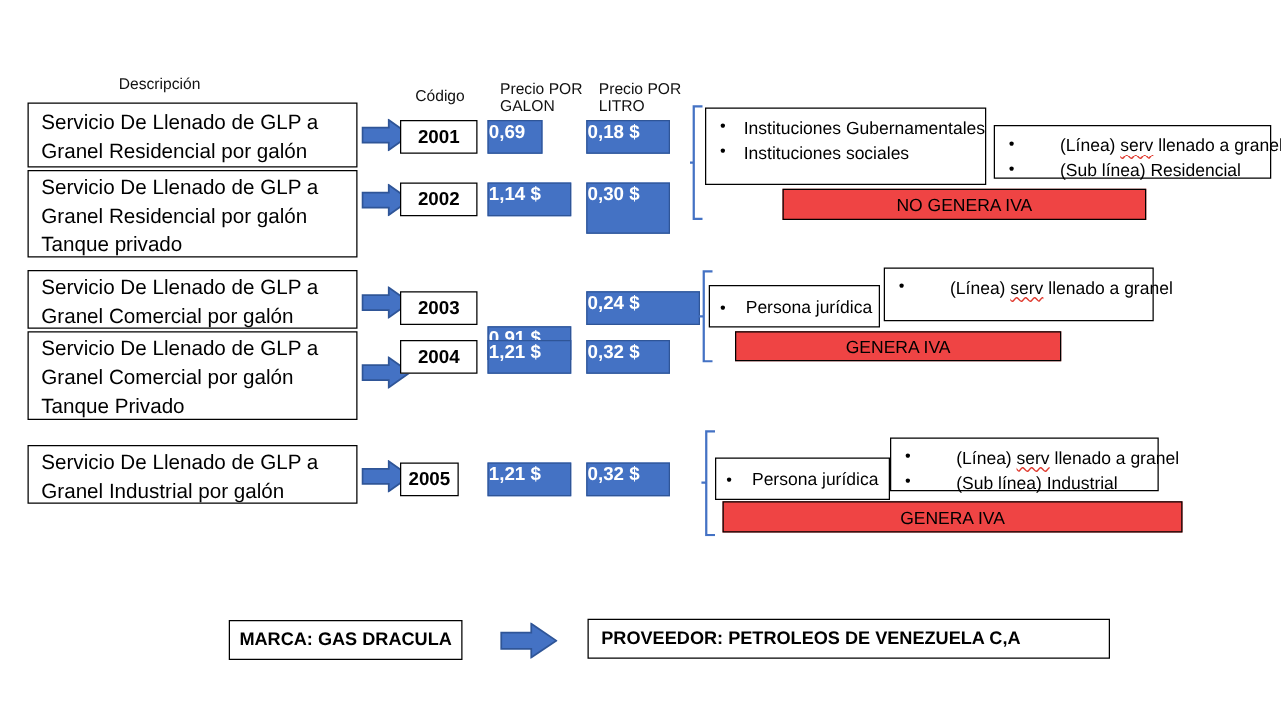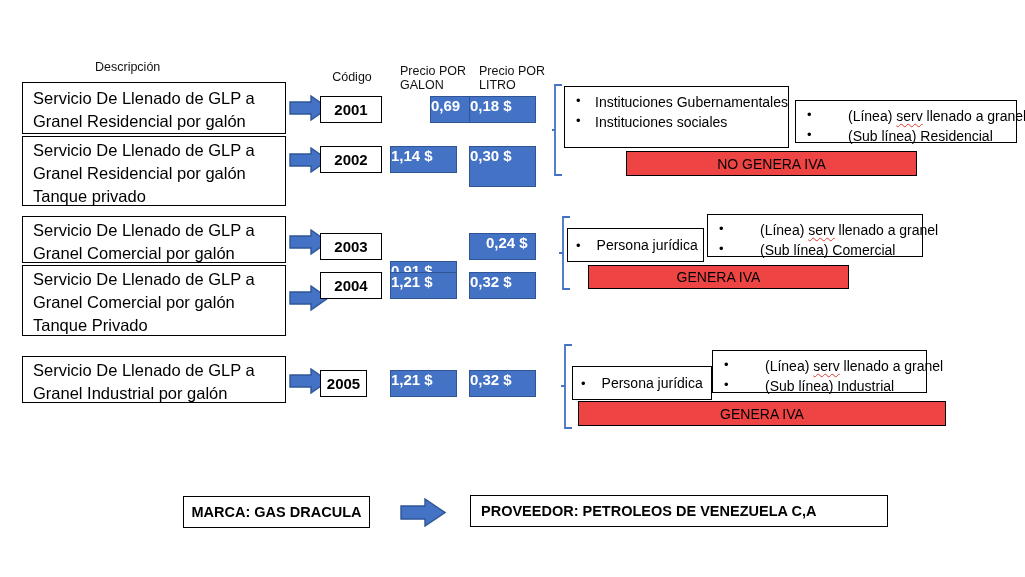--- a/index.html
+++ b/index.html
@@ -125,21 +125,21 @@
   </div>
 
   <div class="abs box desc-box" style="left:22px;top:82px;width:264px;height:52px;">Servicio De Llenado de GLP a Granel Residencial por galón</div>
 
   <svg class="abs arrow" style="left:289px;top:95px;" width="40" height="26" viewBox="0 0 40 26">
     <polygon points="1,7 22,7 22,1 39,13 22,25 22,19 1,19" fill="#4472C4" stroke="#2F5597" stroke-width="1.4" stroke-linejoin="miter"></polygon>
   </svg>
 
   <div class="abs box code-box" style="left:320px;top:96px;width:62px;height:27px;">2001</div>
 
-  <div class="abs price-box" style="left:390px;top:96px;width:44px;height:27px;margin-left:40px;">0,69</div>
+  <div class="abs price-box" style="left:390px;top:96px;width:44px;height:27px;">0,69</div>
 
   <div class="abs price-box" style="left:469px;top:96px;width:67px;height:27px;">0,18 $</div>
 
   <div class="abs box desc-box" style="left:22px;top:136px;width:264px;height:70px;">Servicio De Llenado de GLP a Granel Residencial por galón Tanque privado</div>
 
   <svg class="abs arrow" style="left:289px;top:147px;" width="40" height="26" viewBox="0 0 40 26">
     <polygon points="1,7 22,7 22,1 39,13 22,25 22,19 1,19" fill="#4472C4" stroke="#2F5597" stroke-width="1.4" stroke-linejoin="miter"></polygon>
   </svg>
 
   <div class="abs box code-box" style="left:320px;top:146px;width:62px;height:27px;">2002</div>
@@ -151,21 +151,21 @@
   <div class="abs box desc-box" style="left:22px;top:216px;width:264px;height:47px;">Servicio De Llenado de GLP a Granel Comercial por galón</div>
 
   <svg class="abs arrow" style="left:289px;top:229px;" width="40" height="26" viewBox="0 0 40 26">
     <polygon points="1,7 22,7 22,1 39,13 22,25 22,19 1,19" fill="#4472C4" stroke="#2F5597" stroke-width="1.4" stroke-linejoin="miter"></polygon>
   </svg>
 
   <div class="abs box code-box" style="left:320px;top:233px;width:62px;height:27px;">2003</div>
 
   <div class="abs price-box" style="left:390px;top:233px;width:67px;height:27px;margin-top:28px;">0,91 $</div>
 
-  <div class="abs price-box" style="left:469px;top:233px;width:67px;height:27px;padding-left:16px;">0,24 $</div>
+  <div class="abs price-box" style="left:469px;top:233px;width:91px;height:27px;">0,24 $</div>
 
   <div class="abs box desc-box" style="left:22px;top:265px;width:264px;height:71px;">Servicio De Llenado de GLP a Granel Comercial por galón Tanque Privado</div>
 
   <svg class="abs arrow" style="left:289px;top:285px;" width="40" height="26" viewBox="0 0 40 26">
     <polygon points="1,7 22,7 22,1 39,13 22,25 22,19 1,19" fill="#4472C4" stroke="#2F5597" stroke-width="1.4" stroke-linejoin="miter"></polygon>
   </svg>
 
   <div class="abs box code-box" style="left:320px;top:272px;width:62px;height:27px;">2004</div>
 
   <div class="abs price-box" style="left:390px;top:272px;width:67px;height:27px;">1,21 $</div>
@@ -209,21 +209,20 @@
   </svg>
 
   <div class="abs one-bul" style="left:567px;top:228px;width:137px;height:34px;">
     <span class="b">•</span>
     <span>Persona jurídica</span>
   </div>
 
   <div class="abs bul-box bul-indent" style="left:707px;top:214px;width:216px;height:43px;">
     <ul>
       <li><span>(Línea) </span><span class="sq">serv</span><span> llenado a granel</span></li>
-      <li>(Sub línea) Comercial</li>
     </ul>
   </div>
 
   <div class="abs iva-box" style="left:588px;top:265px;width:261px;height:24px;">GENERA IVA</div>
 
   <svg class="abs bracket" style="left:561px;top:344px;" width="14" height="85" viewBox="0 0 14 85">
     <path d="M11 1 L4 1 L4 84 L11 84 M4 42 L0 42" fill="none" stroke="#4472C4" stroke-width="1.8"></path>
   </svg>
 
   <div class="abs one-bul" style="left:572px;top:366px;width:140px;height:34px;">

